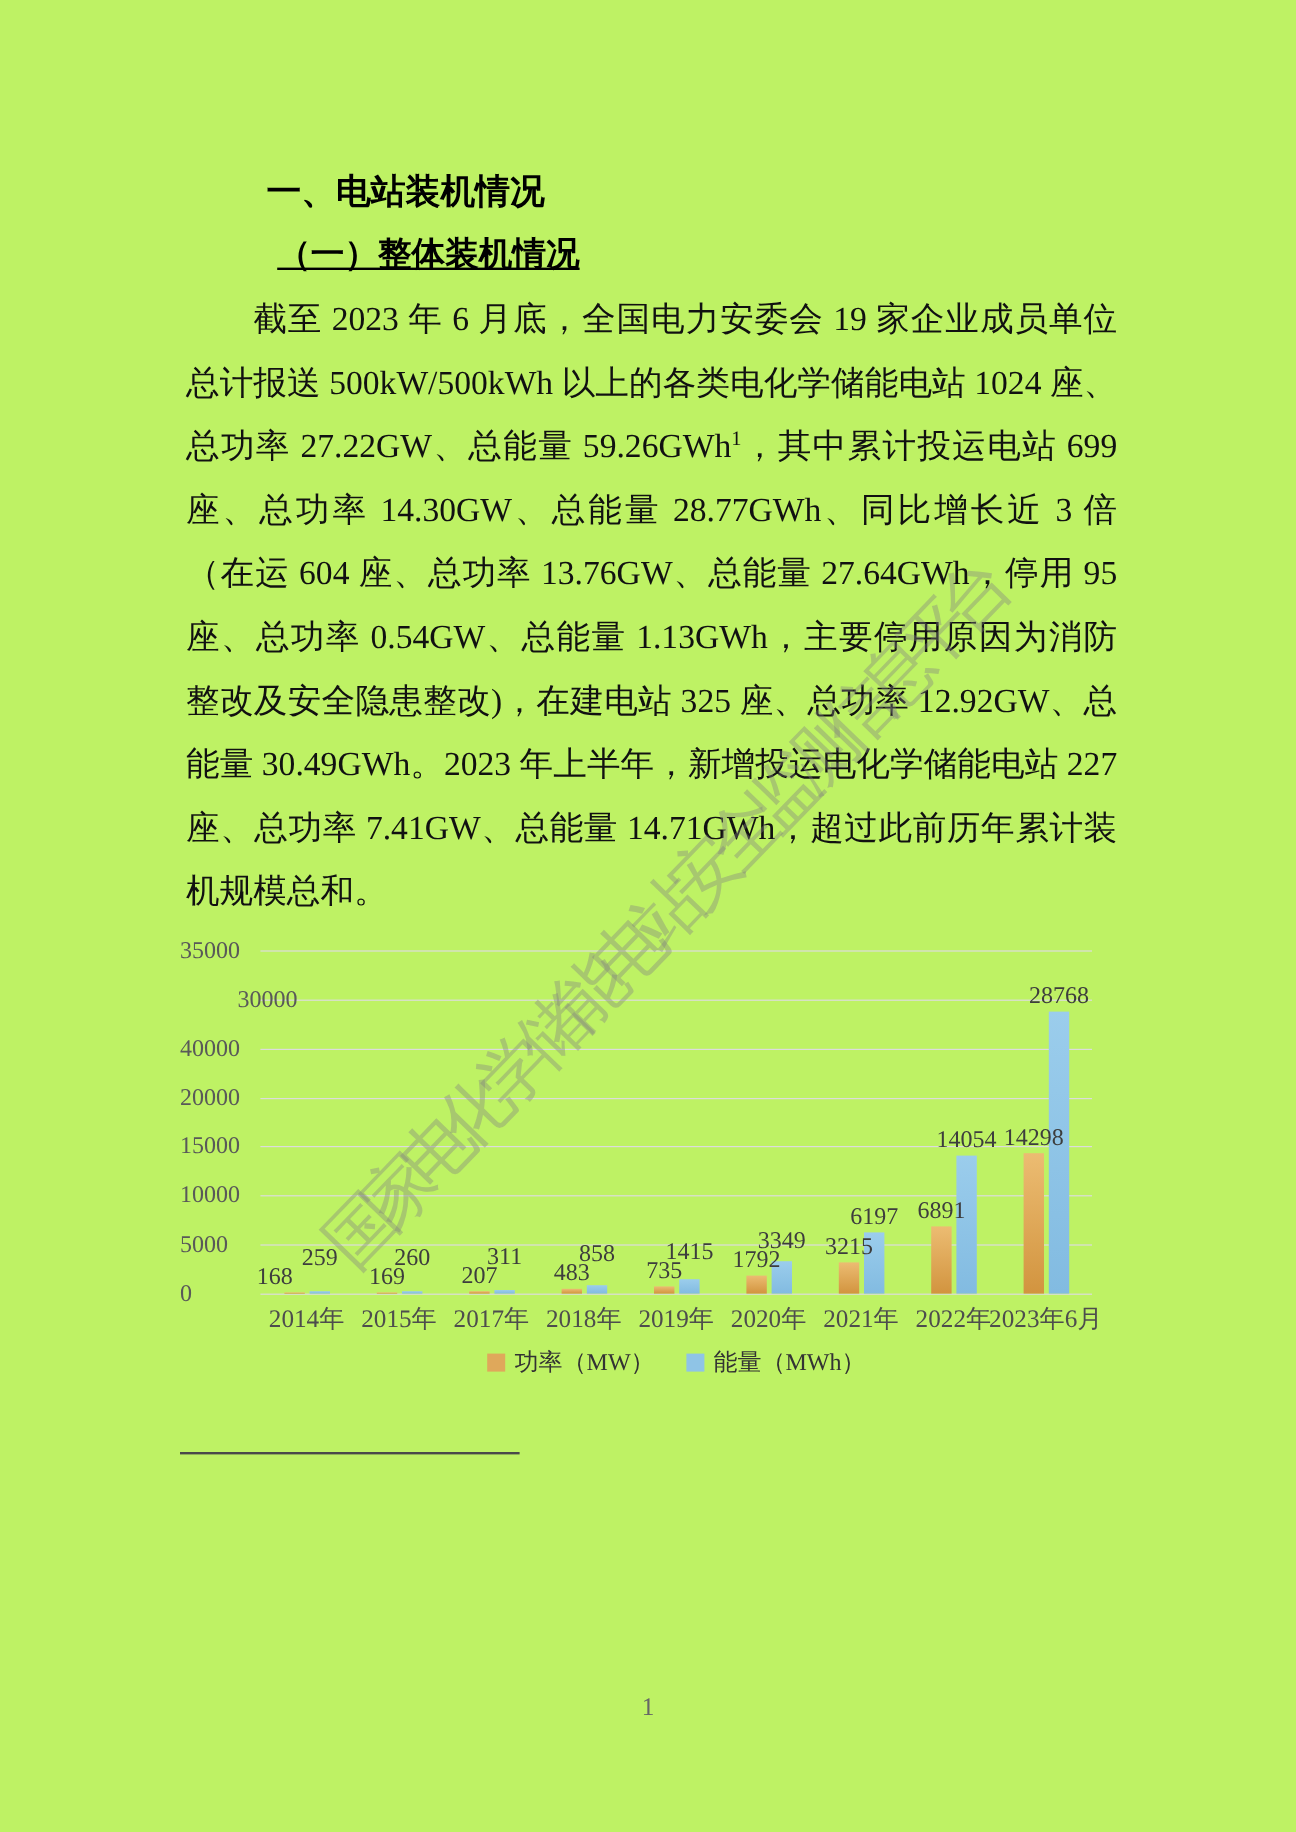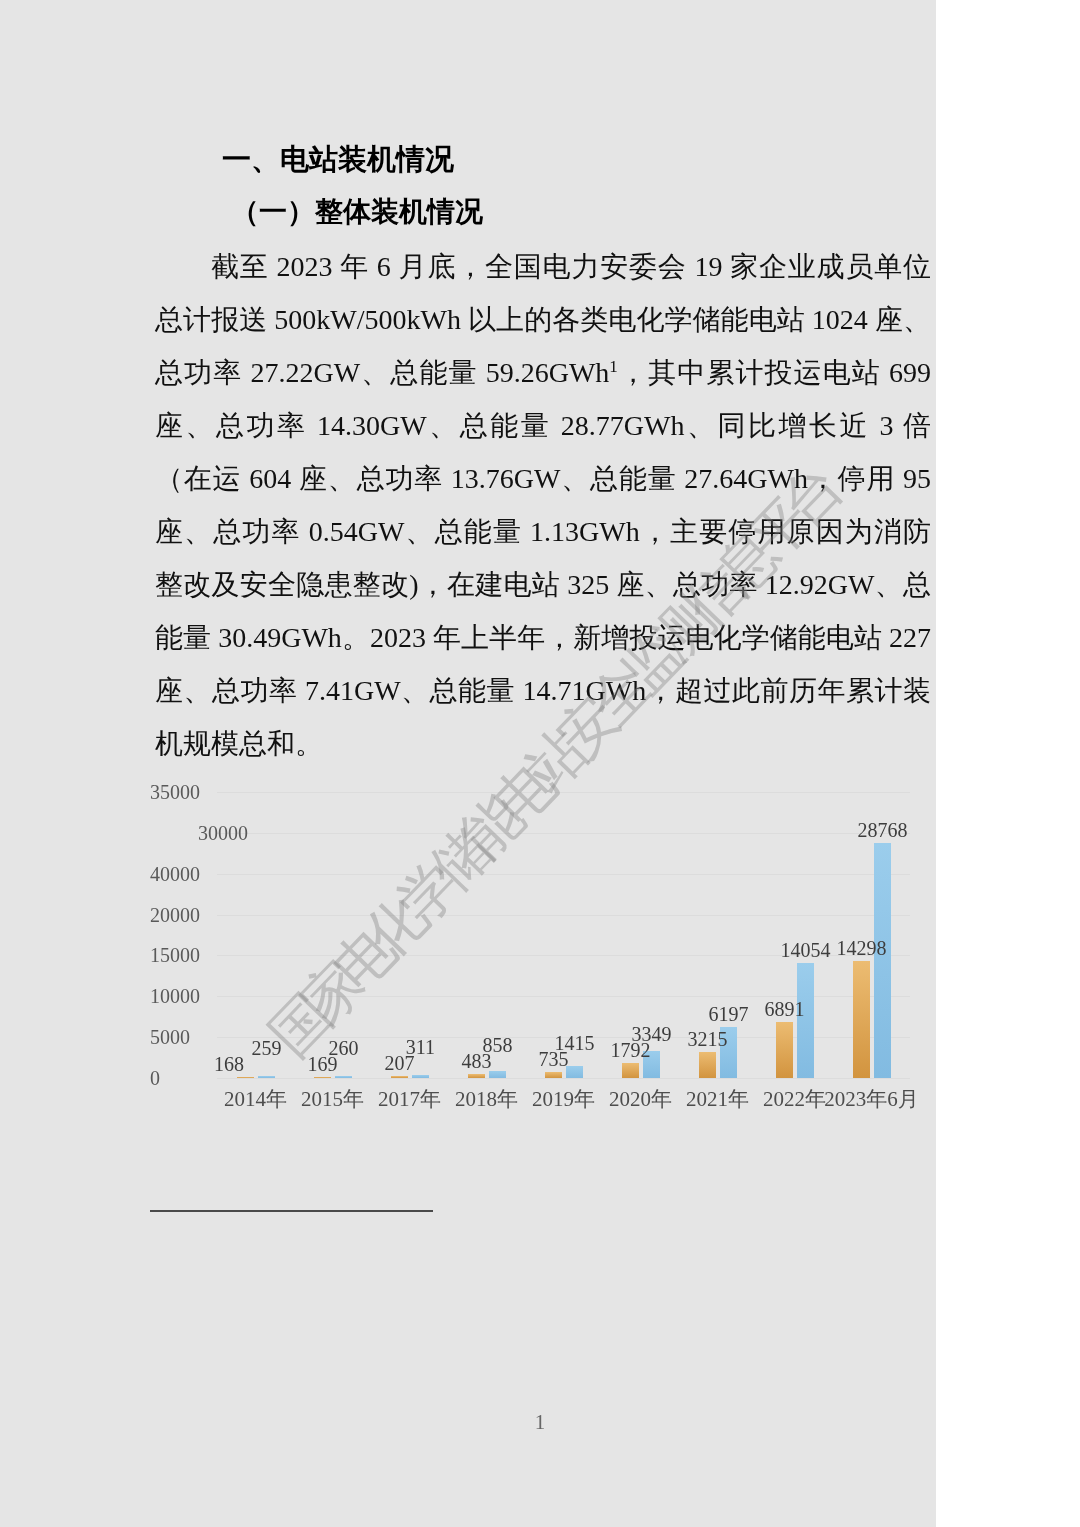--- a/index.html
+++ b/index.html
@@ -1,34 +1,34 @@
 <!DOCTYPE html>
 <html><head>
 <meta charset="utf-8">
 <style>
   html,body{margin:0;padding:0;background:#ffffff;}
   .page{
     position:relative;
-    width:936px;height:1527px;
-    background:#e5e5e5;
+    width:1080px;height:1527px;
+    background:#bef264;
     overflow:hidden;
     font-family:"Liberation Serif","DejaVu Serif",serif;
     color:#1a1a1a;
   }
   .sec-heading{
     position:absolute;left:222px;top:140px;
     font-family:"DejaVu Sans","Liberation Sans",sans-serif;
     font-size:29px;font-weight:700;letter-spacing:0px;
     color:#000;margin:0;
   }
   .sub-heading{
     position:absolute;left:231px;top:193px;
     font-family:"Liberation Serif","DejaVu Serif",serif;
     font-size:28px;font-weight:700;
-    color:#000;margin:0;
+    color:#000;margin:0;text-decoration:underline;
   }
   .body-par{
     position:absolute;left:155px;top:240px;width:776px;
     font-size:28px;line-height:53px;
     text-align:justify;text-justify:inter-ideograph;
     text-indent:2em;margin:0;color:#111;
   }
   .body-par sup{font-size:17px;line-height:0;}
   
   .chart{
@@ -150,20 +150,30 @@
       <div class="bar power" style="left: 625.5px; top: 239.691px; width: 17px; height: 56.3093px;"></div>
       <div class="bar energy" style="left: 646.5px; top: 181.159px; width: 17px; height: 114.841px;"></div>
       <div class="xtick" style="left: 589.5px; top: 306px; width: 110px;">2022年</div>
       <div class="vlabel" style="left: 589.5px; top: 215.691px; width: 90px;">6891</div>
       <div class="vlabel" style="left: 610.5px; top: 157.159px; width: 90px;">14054</div>
       <div class="bar power" style="left: 702.5px; top: 179.165px; width: 17px; height: 116.835px;"></div>
       <div class="bar energy" style="left: 723.5px; top: 60.9243px; width: 17px; height: 235.076px;"></div>
       <div class="xtick" style="left: 666.5px; top: 306px; width: 110px;">2023年6月</div>
       <div class="vlabel" style="left: 666.5px; top: 155.165px; width: 90px;">14298</div>
       <div class="vlabel" style="left: 687.5px; top: 36.9243px; width: 90px;">28768</div>
+      <div class="legend" style="left: 67px; top: 340px; width: 693px;">
+        <div class="legend-item">
+          <span class="swatch" style="background: rgb(223, 168, 91);"></span>
+          <span>功率（MW）</span>
+        </div>
+        <div class="legend-item">
+          <span class="swatch" style="background: rgb(143, 196, 230);"></span>
+          <span>能量（MWh）</span>
+        </div>
+      </div>
     </div>
 
 
   <div class="fn-divider"></div>
 
   <div class="footnotes">
   </div>
 
   <div class="page-num">1</div>
 

